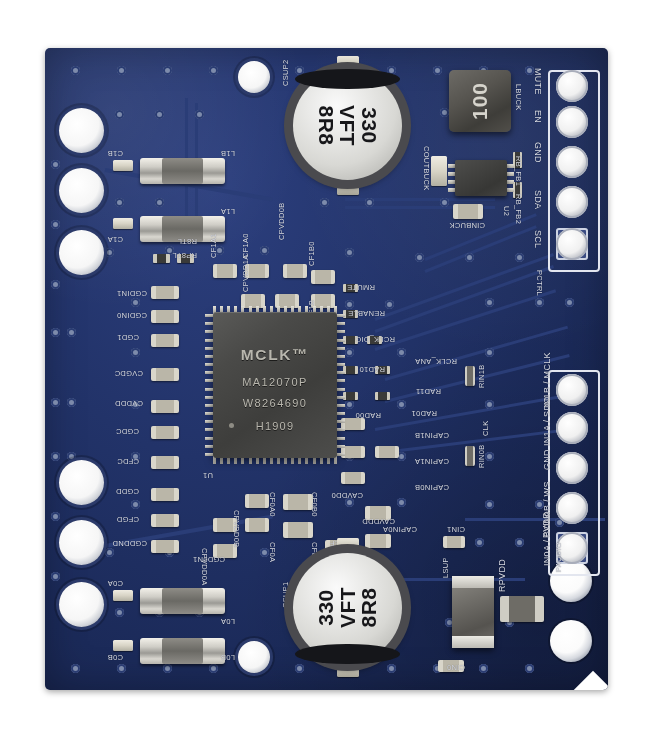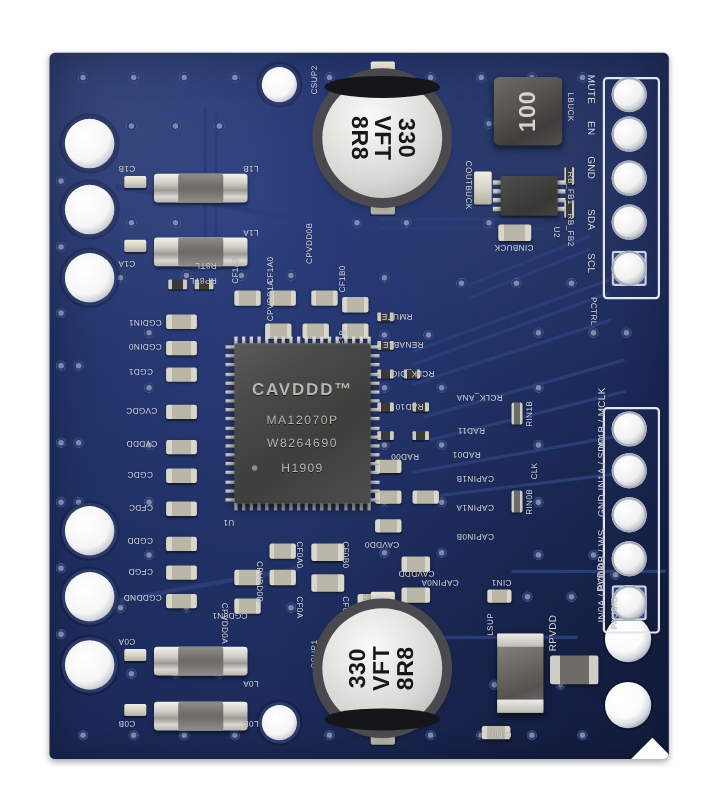--- a/index.html
+++ b/index.html
@@ -419,21 +419,21 @@
         <span style="width:10px;height:3px;"></span>
       <span style="width:10px;height:3px;"></span>
         <span style="width:10px;height:3px;"></span>
         <span style="width:10px;height:3px;"></span>
       <span style="width:10px;height:3px;"></span>
         <span style="width:10px;height:3px;"></span>
         <span style="width:10px;height:3px;"></span>
     </div>
 
     <div id="ic" style="left:168px;top:264px;width:124px;height:146px;">
-      <div class="lbl l1">CAVDDD™</div>
+      <div class="lbl l1">MCLK™</div>
       <div class="lbl l2">MA12070P</div>
       <div class="lbl l3">W8264690</div>
       <div class="lbl l4">H1909</div>
       <div class="dot"></div>
     </div>
 
     <div id="lbuck" style="left:404px;top:22px;width:62px;height:62px;">
       <div class="m">100</div>
     </div>
     <div class="soic" style="left:410px;top:112px;width:52px;height:36px;"></div>

